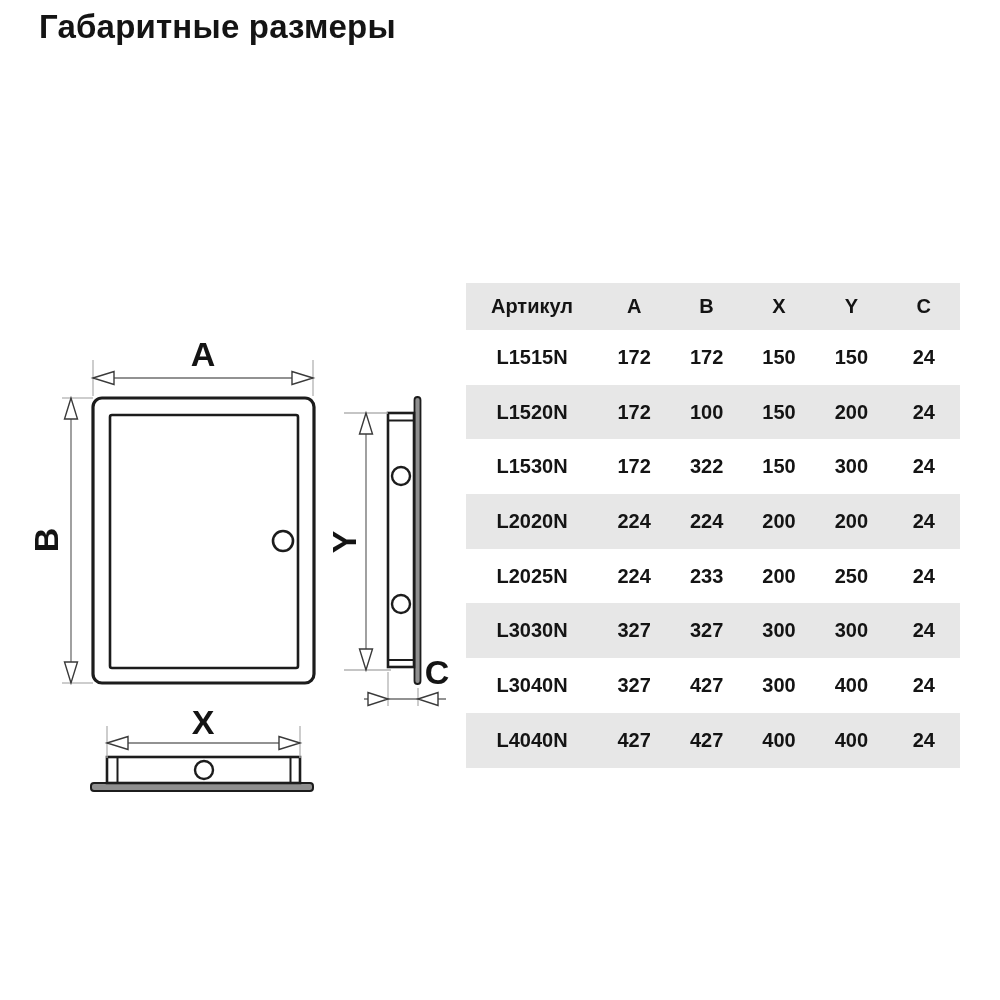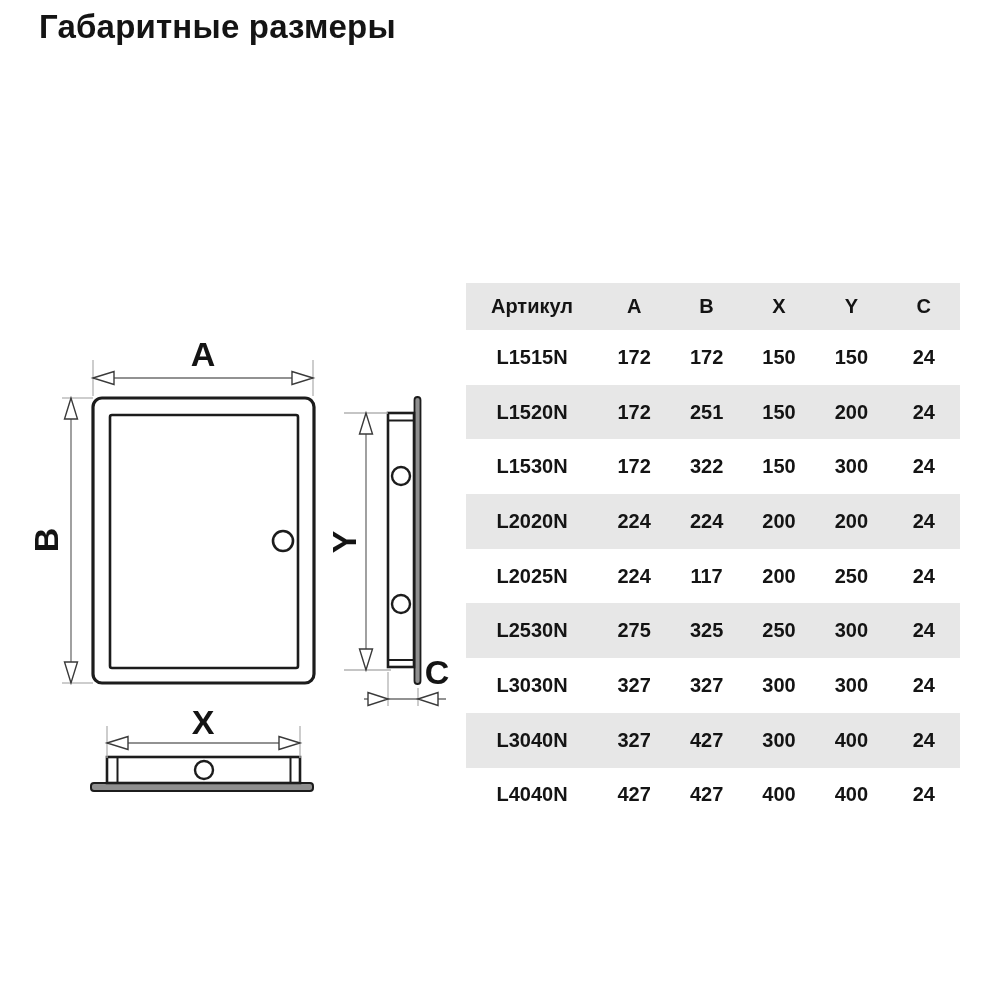--- a/index.html
+++ b/index.html
@@ -155,21 +155,21 @@
           <td>L1515N</td>
           <td>172</td>
           <td>172</td>
           <td>150</td>
           <td>150</td>
           <td>24</td>
         </tr>
         <tr>
           <td>L1520N</td>
           <td>172</td>
-          <td>251</td>
+          <td>100</td>
           <td>150</td>
           <td>200</td>
           <td>24</td>
         </tr>
         <tr>
           <td>L1530N</td>
           <td>172</td>
           <td>322</td>
           <td>150</td>
           <td>300</td>
@@ -179,31 +179,23 @@
           <td>L2020N</td>
           <td>224</td>
           <td>224</td>
           <td>200</td>
           <td>200</td>
           <td>24</td>
         </tr>
         <tr>
           <td>L2025N</td>
           <td>224</td>
-          <td>117</td>
+          <td>233</td>
           <td>200</td>
           <td>250</td>
-          <td>24</td>
-        </tr>
-        <tr>
-          <td>L2530N</td>
-          <td>275</td>
-          <td>325</td>
-          <td>250</td>
-          <td>300</td>
           <td>24</td>
         </tr>
         <tr>
           <td>L3030N</td>
           <td>327</td>
           <td>327</td>
           <td>300</td>
           <td>300</td>
           <td>24</td>
         </tr>

